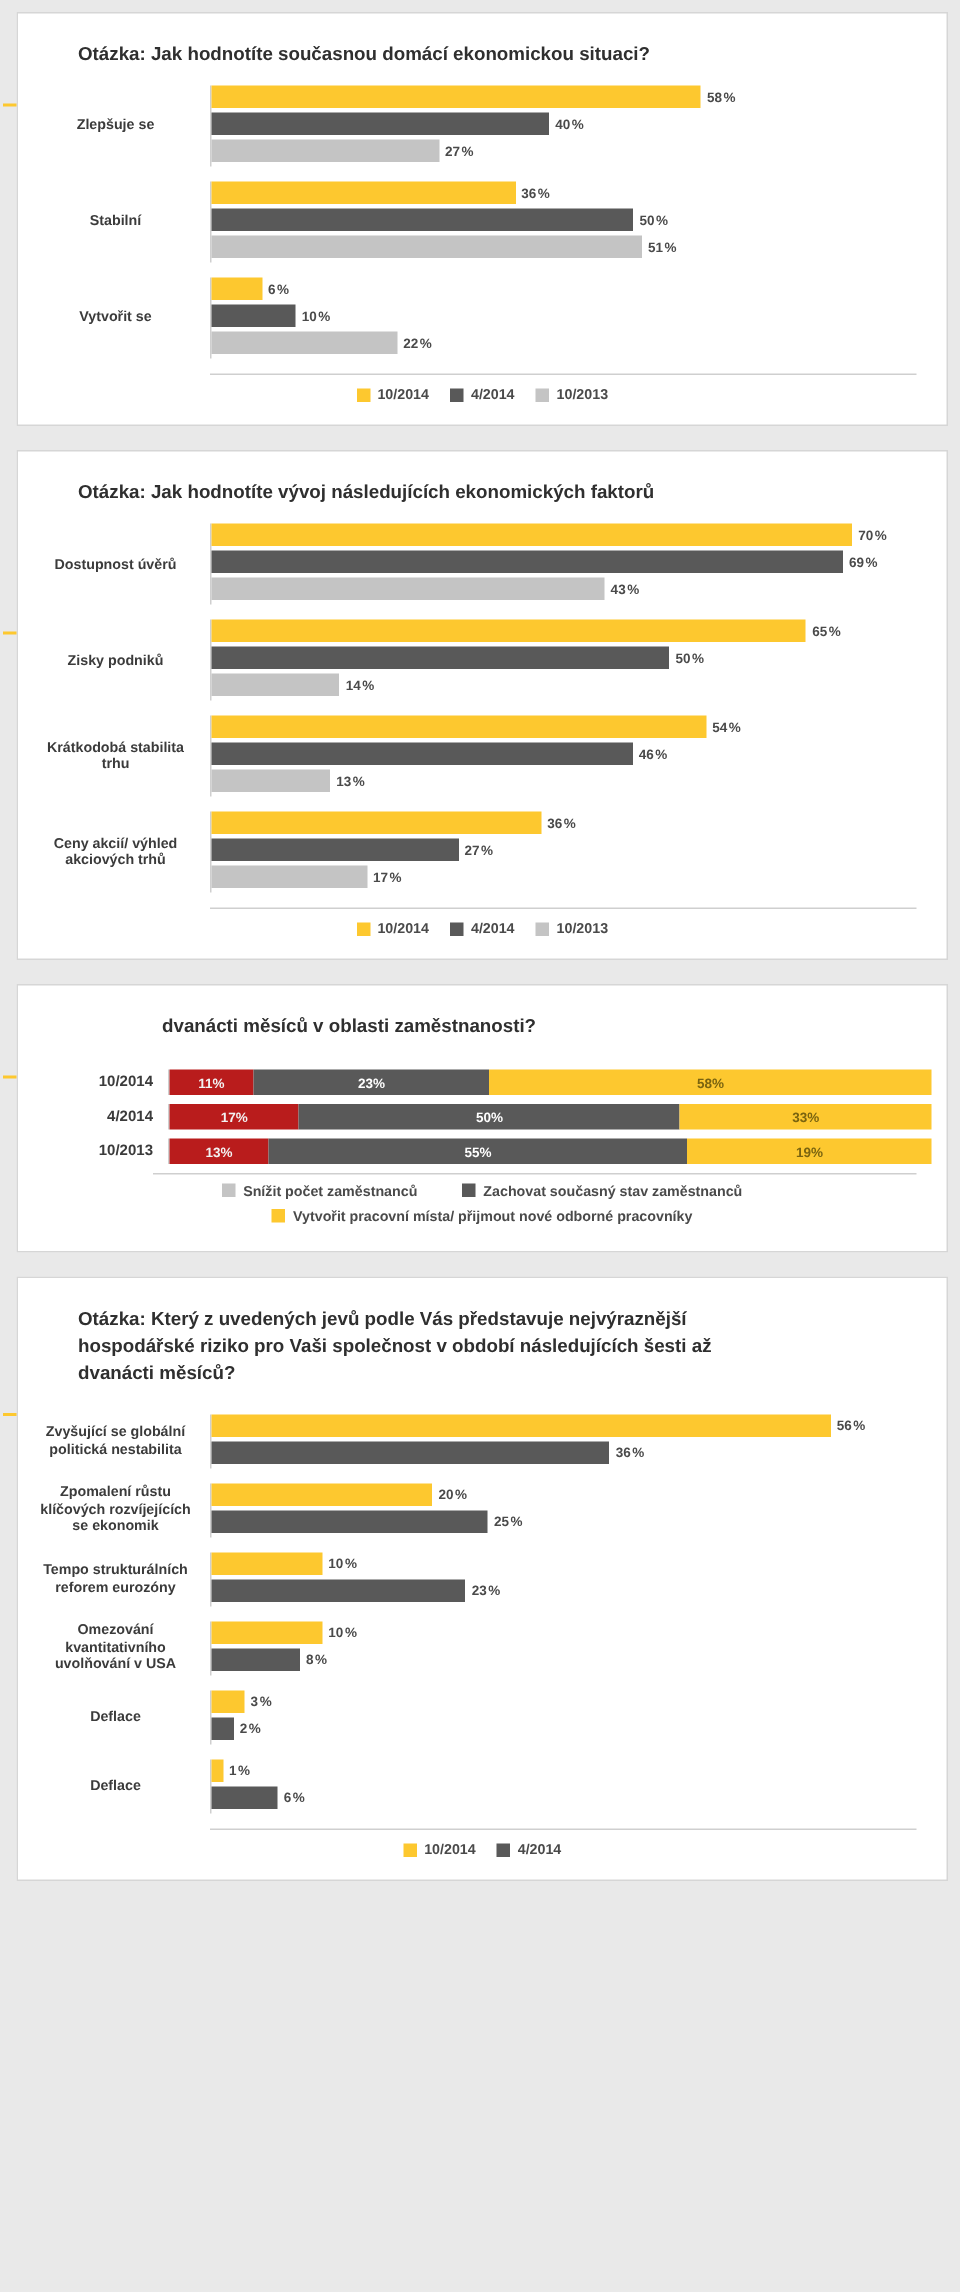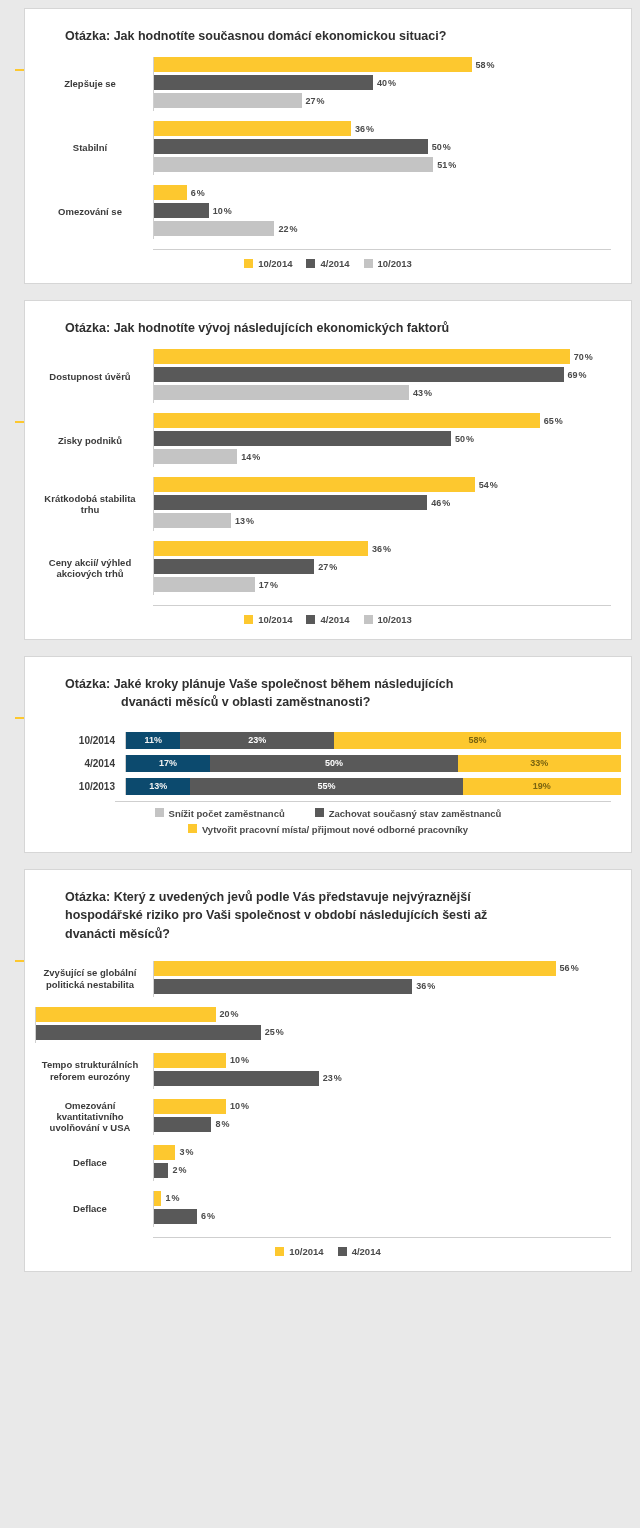--- a/index.html
+++ b/index.html
@@ -1,17 +1,17 @@
 <!DOCTYPE html>
 <html><head>
 <meta charset="utf-8">
 <style>
   html,body{margin:0;padding:0;background:#e9e9e9;}
   body{width:640px;font-family:"Liberation Sans",sans-serif;color:#3b3b3b;}
-  .page{width:640px;display:flex;flex-direction:column;gap:16px;padding:8px 0 10px 16px;box-sizing:border-box;}
+  .page{width:640px;display:flex;flex-direction:column;gap:16px;padding:8px 0 10px 3px;box-sizing:border-box;}
   .card{background:#ffffff;border:1px solid #d6d6d6;margin:0 8px;box-sizing:border-box;position:relative;}
   .title{font-size:12.5px;font-weight:bold;color:#2f2f2f;line-height:1.45;padding:18px 34px 6px 40px;}
   .title .indent{display:block;padding-left:56px;}
   .plot{position:relative;padding:6px 10px 0 10px;}
   .row-group{display:flex;align-items:center;margin-bottom:10px;}
   .cat-label{width:118px;text-align:center;padding-right:8px;font-size:9.5px;font-weight:bold;color:#3b3b3b;line-height:1.2;box-sizing:border-box;}
   .bars{flex:1;position:relative;border-left:1px solid #cfcfcf;padding-left:0;}
   .bar-line{display:flex;align-items:center;height:15px;margin-bottom:3px;}
   .bar{height:15px;}
   .bar.y{background:#fdc82f;}
@@ -21,21 +21,21 @@
   .axisline{border-top:1px solid #cfcfcf;margin-left:118px;margin-right:10px;}
   .legend{display:flex;justify-content:center;gap:14px;align-items:center;padding:8px 0 14px 0;flex-wrap:wrap;}
   .legend .li{display:flex;align-items:center;gap:5px;font-size:9.5px;color:#4a4a4a;font-weight:bold;}
   .sw{width:9px;height:9px;display:inline-block;}
   .sw.y{background:#fdc82f;} .sw.d{background:#595959;} .sw.g{background:#c4c4c4;}
   
   .st-row{display:flex;align-items:center;margin-bottom:6px;}
   .st-lab{width:80px;text-align:right;padding-right:10px;font-size:10px;font-weight:bold;color:#3b3b3b;}
   .st-track{flex:1;display:flex;height:17px;border-left:1px solid #cfcfcf;}
   .seg{height:17px;display:flex;align-items:center;justify-content:center;font-size:9px;font-weight:bold;color:#ffffff;}
-  .seg.g{background:#0c4a6e;color:#f2f2f2;}
+  .seg.g{background:#b91c1c;color:#f2f2f2;}
   .seg.d{background:#595959;}
   .seg.y{background:#fdc82f;color:#7a6410;}
   .legend2{padding:6px 0 16px 0;display:flex;flex-direction:column;align-items:center;gap:5px;}
   .legend2 .line{display:flex;gap:30px;align-items:flex-start;font-size:9.5px;font-weight:bold;color:#4a4a4a;}
   .legend2 .li{display:flex;gap:5px;align-items:flex-start;max-width:260px;}
   .legend2 .li span.txt{line-height:1.25;}
   .tickmark{position:absolute;left:-10px;width:9px;height:2px;background:#fdc82f;}
 </style>
 </head>
 <body>
@@ -83,21 +83,21 @@
           </div>
           <div class="bar-line">
             <div class="bar g" style="width:59.8%"></div>
             <div class="val">51</div>
               <div class="val" style="margin-left:1px">%</div>
           </div>
         </div>
       </div>
 
       <div class="row-group">
-        <div class="cat-label">Omezování se</div>
+        <div class="cat-label">Vytvořit se</div>
         <div class="bars">
           <div class="bar-line">
             <div class="bar y" style="width:7.0%"></div>
             <div class="val">6</div>
               <div class="val" style="margin-left:1px">%</div>
           </div>
           <div class="bar-line">
             <div class="bar d" style="width:11.7%"></div>
             <div class="val">10</div>
               <div class="val" style="margin-left:1px">%</div>
@@ -235,21 +235,20 @@
       <div class="li">
           <span class="sw g"></span>
           <span>10/2013</span>
         </div>
     </div>
   </div>
 
   <div class="card">
     <div class="tickmark" style="top:60px;"></div>
     <div class="title">
-      <span>Otázka:  Jaké kroky plánuje Vaše společnost během následujících</span>
       <span class="indent">dvanácti měsíců v oblasti zaměstnanosti?</span>
     </div>
     <div class="plot" style="padding-top:14px;">
 
       <div class="st-row">
         <div class="st-lab">10/2014</div>
         <div class="st-track">
           <div class="seg g" style="width:11%">
               <span>11</span>
               <span>%</span>
@@ -343,20 +342,21 @@
             </div>
           <div class="bar-line">
               <div class="bar d" style="width:55.3%"></div>
               <div class="val">36</div>
               <div class="val" style="margin-left:1px">%</div>
             </div>
         </div>
       </div>
 
       <div class="row-group">
+        <div class="cat-label">Zpomalení růstu klíčových rozvíjejících se ekonomik</div>
         <div class="bars">
           <div class="bar-line">
               <div class="bar y" style="width:30.7%"></div>
               <div class="val">20</div>
               <div class="val" style="margin-left:1px">%</div>
             </div>
           <div class="bar-line">
               <div class="bar d" style="width:38.4%"></div>
               <div class="val">25</div>
               <div class="val" style="margin-left:1px">%</div>

